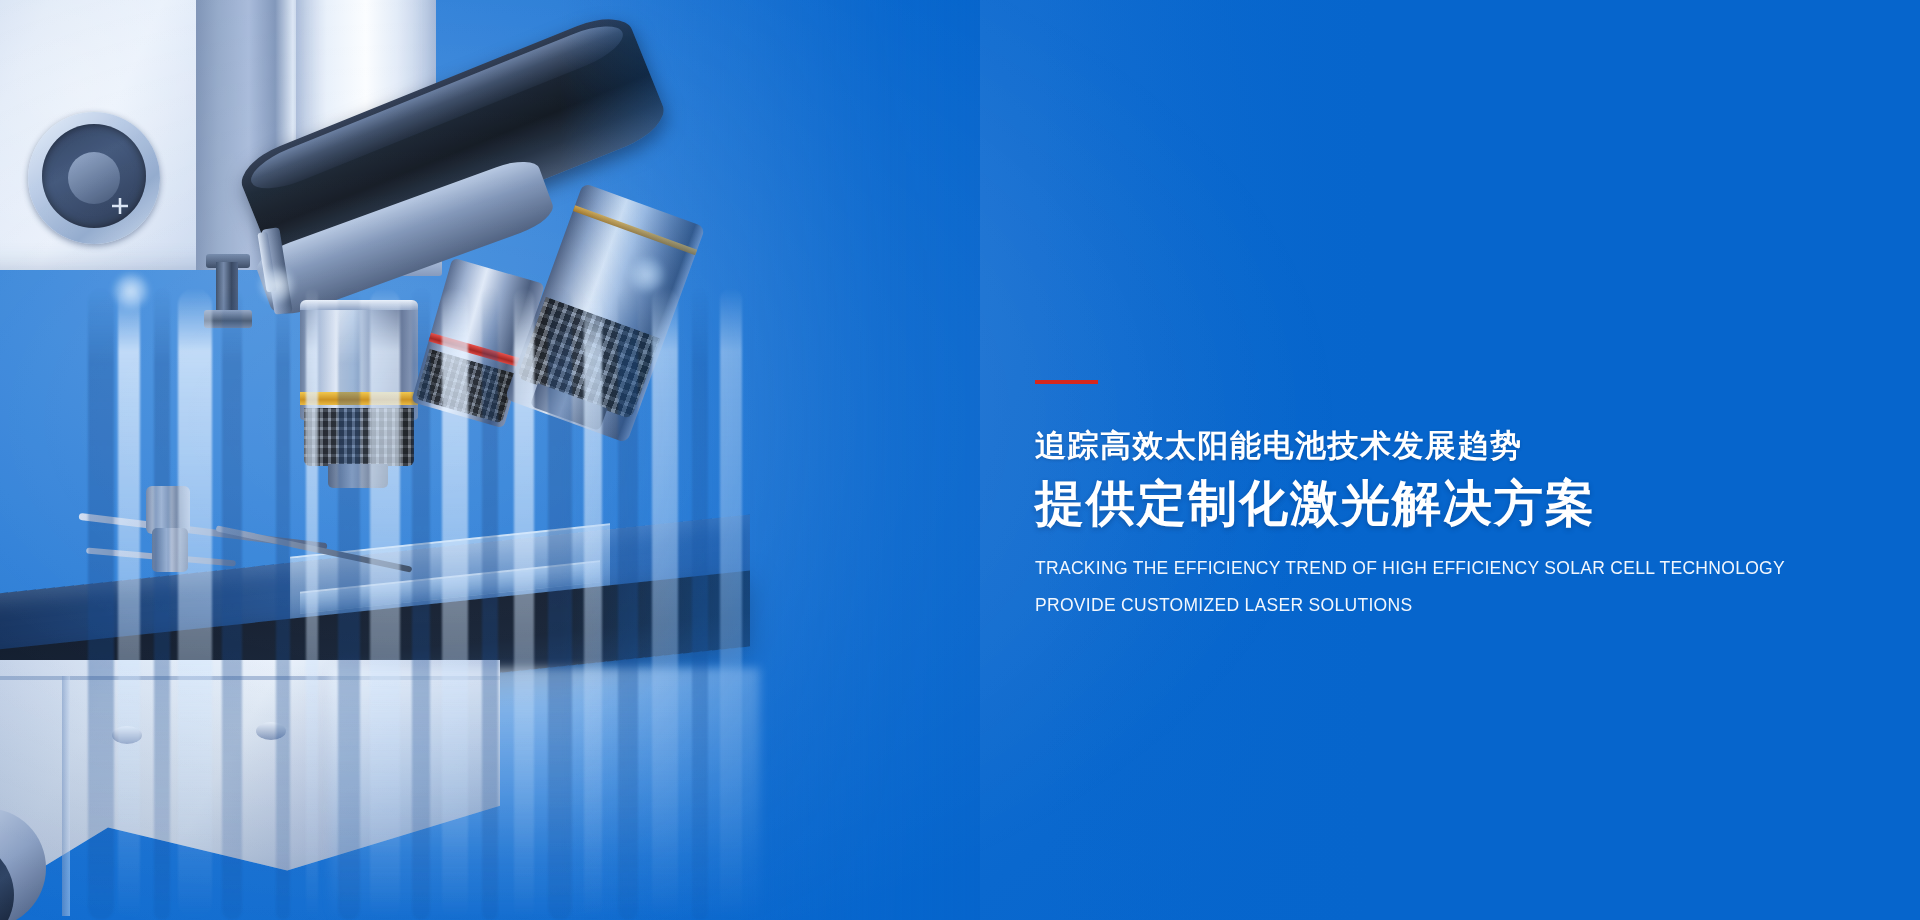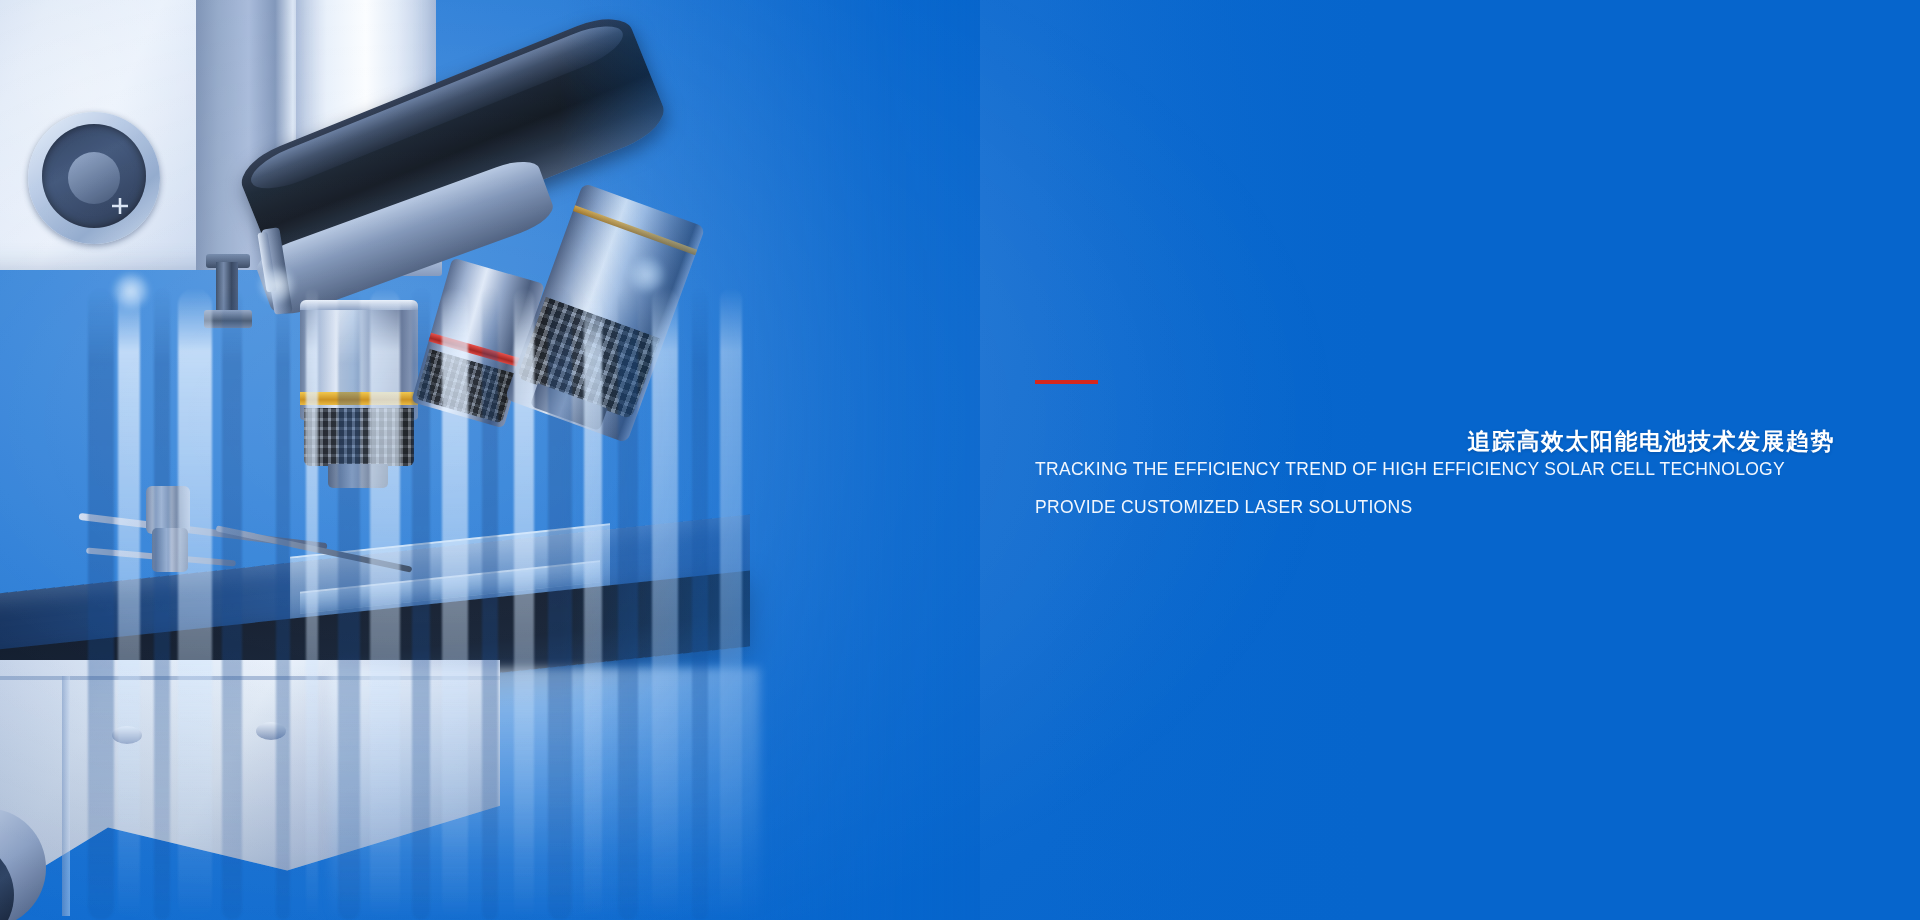--- a/index.html
+++ b/index.html
@@ -215,22 +215,22 @@
   
   .photo-fade{
     position:absolute;left:560px;top:0;width:420px;height:920px;
     background:linear-gradient(90deg,rgba(6,101,204,0) 0%,rgba(6,101,204,.45) 45%,rgba(6,101,204,.92) 80%,#0665cc 100%);
   }
 
   
   .content{position:absolute;left:1035px;top:380px;width:800px;}
   .accent-bar{width:63px;height:4px;background:#d5281e;margin:0 0 46px 0;}
   .headline-sub{
-    color:#ffffff;font-size:23px;font-weight:700;letter-spacing:1.5px;line-height:1;
-    margin:0 0 8px 0;text-shadow:0 1px 3px rgba(0,30,70,.25);text-align:right;
+    color:#ffffff;font-size:31px;font-weight:700;letter-spacing:1.5px;line-height:1;
+    margin:0 0 16px 0;text-shadow:0 1px 3px rgba(0,30,70,.25);
   }
   .headline-main{
     color:#ffffff;font-size:49px;font-weight:700;letter-spacing:2px;line-height:1.08;
     margin:0 0 30px 0;text-shadow:0 2px 5px rgba(0,30,70,.28);
   }
   .eng{
     color:#f2f7fd;font-size:17.5px;font-weight:400;letter-spacing:.3px;line-height:1;
     margin:0 0 20px 0;white-space:nowrap;
   }
   .eng:last-child{margin-bottom:0;}
@@ -335,17 +335,18 @@
     <div class="dot" style="left:560px;top:-30px;"></div>
   </div>
 
   <div class="photo-fade"></div>
   <div class="bg-right-flat"></div>
   <div class="bg-vignette"></div>
 
   <div class="content">
     <div class="accent-bar"></div>
     <p class="headline-sub">追踪高效太阳能电池技术发展趋势</p>
+    <h1 class="headline-main">提供定制化激光解决方案</h1>
     <p class="eng">TRACKING THE EFFICIENCY TREND OF HIGH EFFICIENCY SOLAR CELL TECHNOLOGY</p>
     <p class="eng">PROVIDE CUSTOMIZED LASER SOLUTIONS</p>
   </div>
 
 </div>
 
 </body></html>

